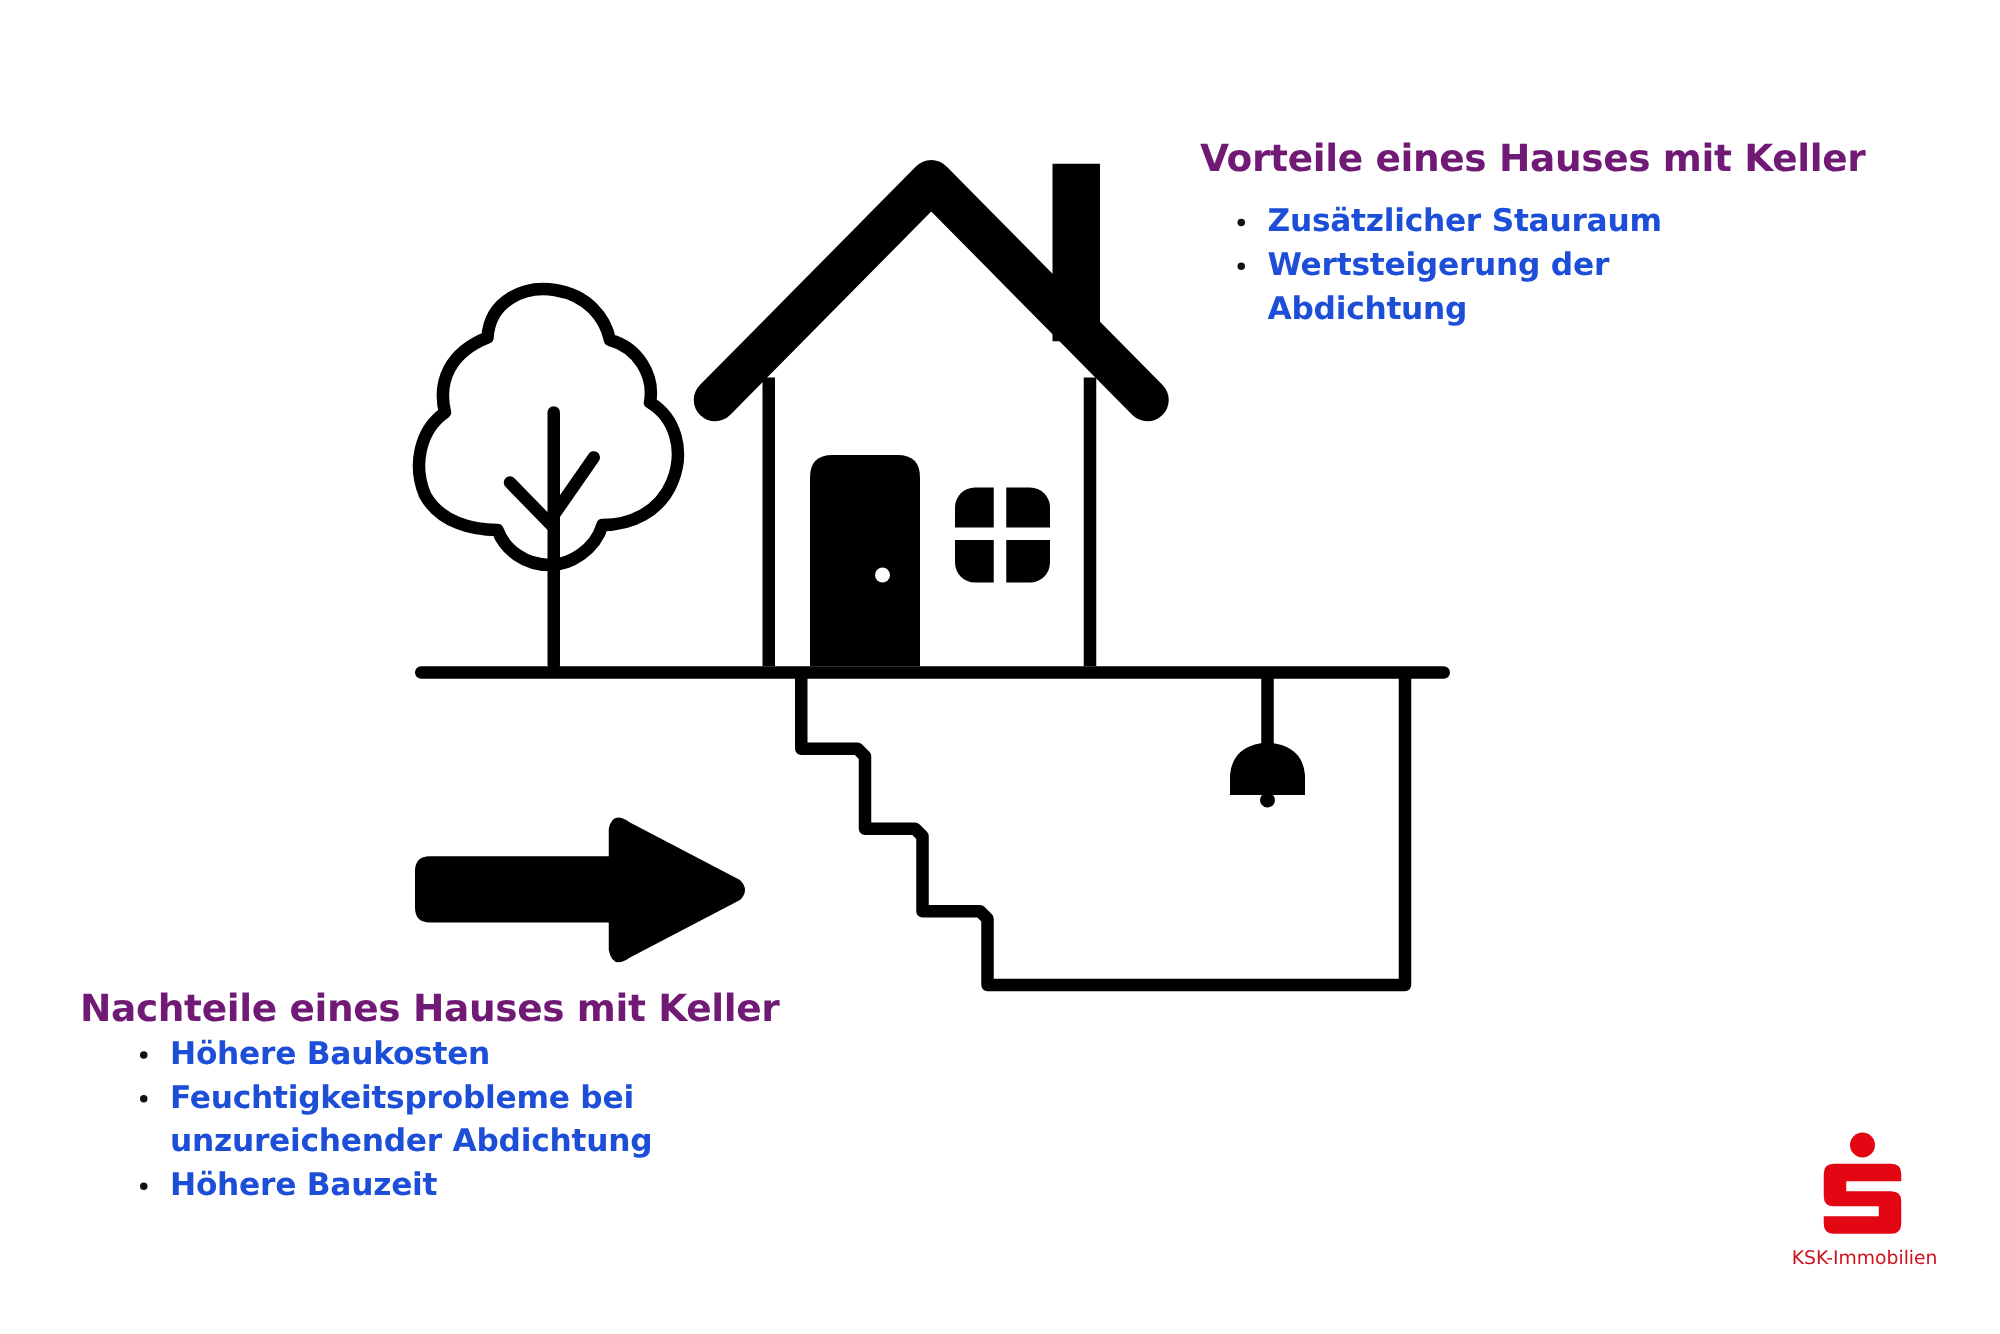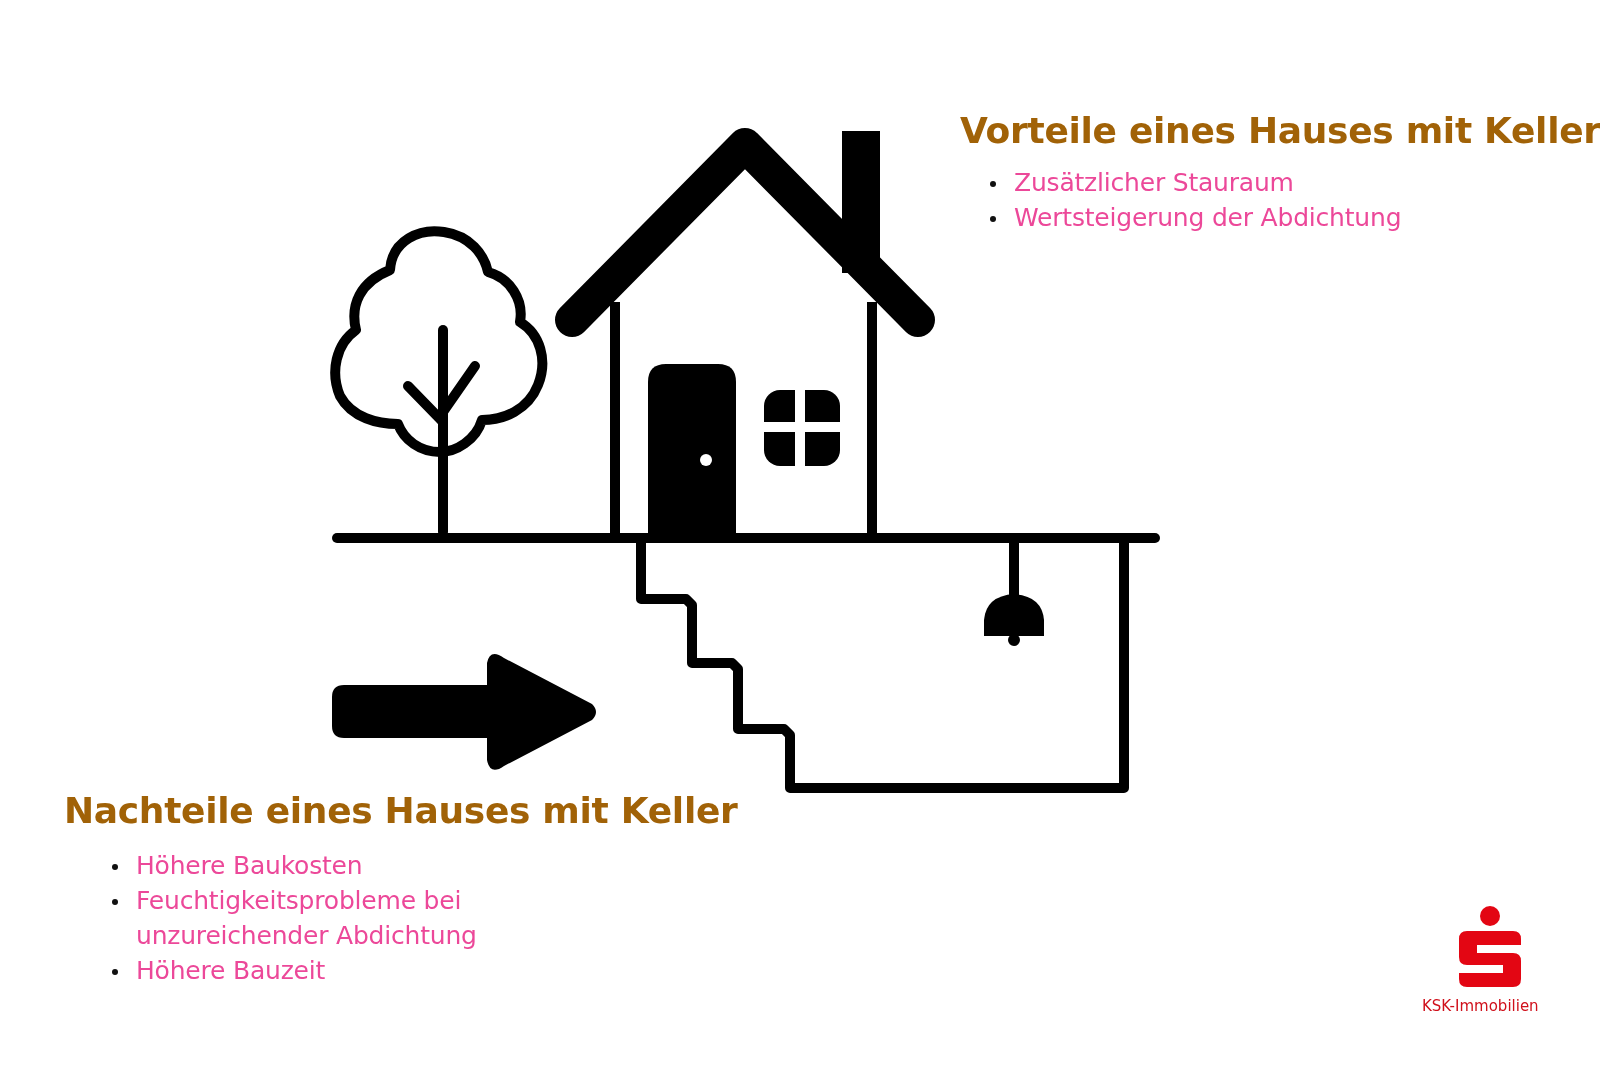--- a/index.html
+++ b/index.html
@@ -4,41 +4,41 @@
 <style>
   html, body { margin: 0; padding: 0; }
   body {
     width: 1600px; height: 1067px; background: #ffffff;
     position: relative; overflow: hidden;
     font-family: "DejaVu Sans", sans-serif;
   }
   .illustration { position: absolute; left: 0; top: 0; width: 1600px; height: 1067px; }
   .panel { position: absolute; }
   .panel h2 {
-    margin: 0; color: #a16207; font-weight: bold;
-    font-family: "DejaVu Sans", sans-serif; font-size: 36px; letter-spacing: -0.3px;
+    margin: 0; color: #701a75; font-weight: bold;
+    font-family: "DejaVu Sans", sans-serif; font-size: 30px; letter-spacing: -0.3px;
     white-space: nowrap;
   }
   .panel ul {
     margin: 0; padding: 0; list-style: none;
   }
   .panel li {
     position: relative; padding-left: 24px;
-    font-size: 25px; line-height: 35px; color: #ec4899;
-    font-family: "DejaVu Sans", sans-serif; letter-spacing: -0.2px;
+    font-size: 25px; line-height: 35px; color: #1d4ed8;
+    font-family: "DejaVu Sans", sans-serif; letter-spacing: -0.2px; font-weight: bold;
   }
   .panel li::before {
     content: ""; position: absolute; left: 0; top: 16px;
     width: 6px; height: 6px; border-radius: 50%; background: #111;
   }
   #pros { left: 960px; top: 110px; }
   #pros ul { margin-top: 14px; margin-left: 30px; width: 460px; }
   #cons { left: 64px; top: 790px; }
-  #cons ul { margin-top: 17px; margin-left: 48px; width: 420px; }
-  .logo { position: absolute; left: 1430px; top: 905px; width: 120px; text-align: left; }
+  #cons ul { margin-top: 0; margin-left: 48px; width: 420px; }
+  .logo { position: absolute; left: 1430px; top: 905px; width: 120px; text-align: right; }
   .logo svg { display: block; margin: 0 auto; }
   .logo-text {
     margin-top: 8px; font-size: 15px; color: #d0101b;
     font-family: "DejaVu Sans", sans-serif; white-space: nowrap; margin-left: -8px;
   }
 </style>
 </head>
 <body>
 
 <svg class="illustration" viewBox="0 0 1600 1067" xmlns="http://www.w3.org/2000/svg">

